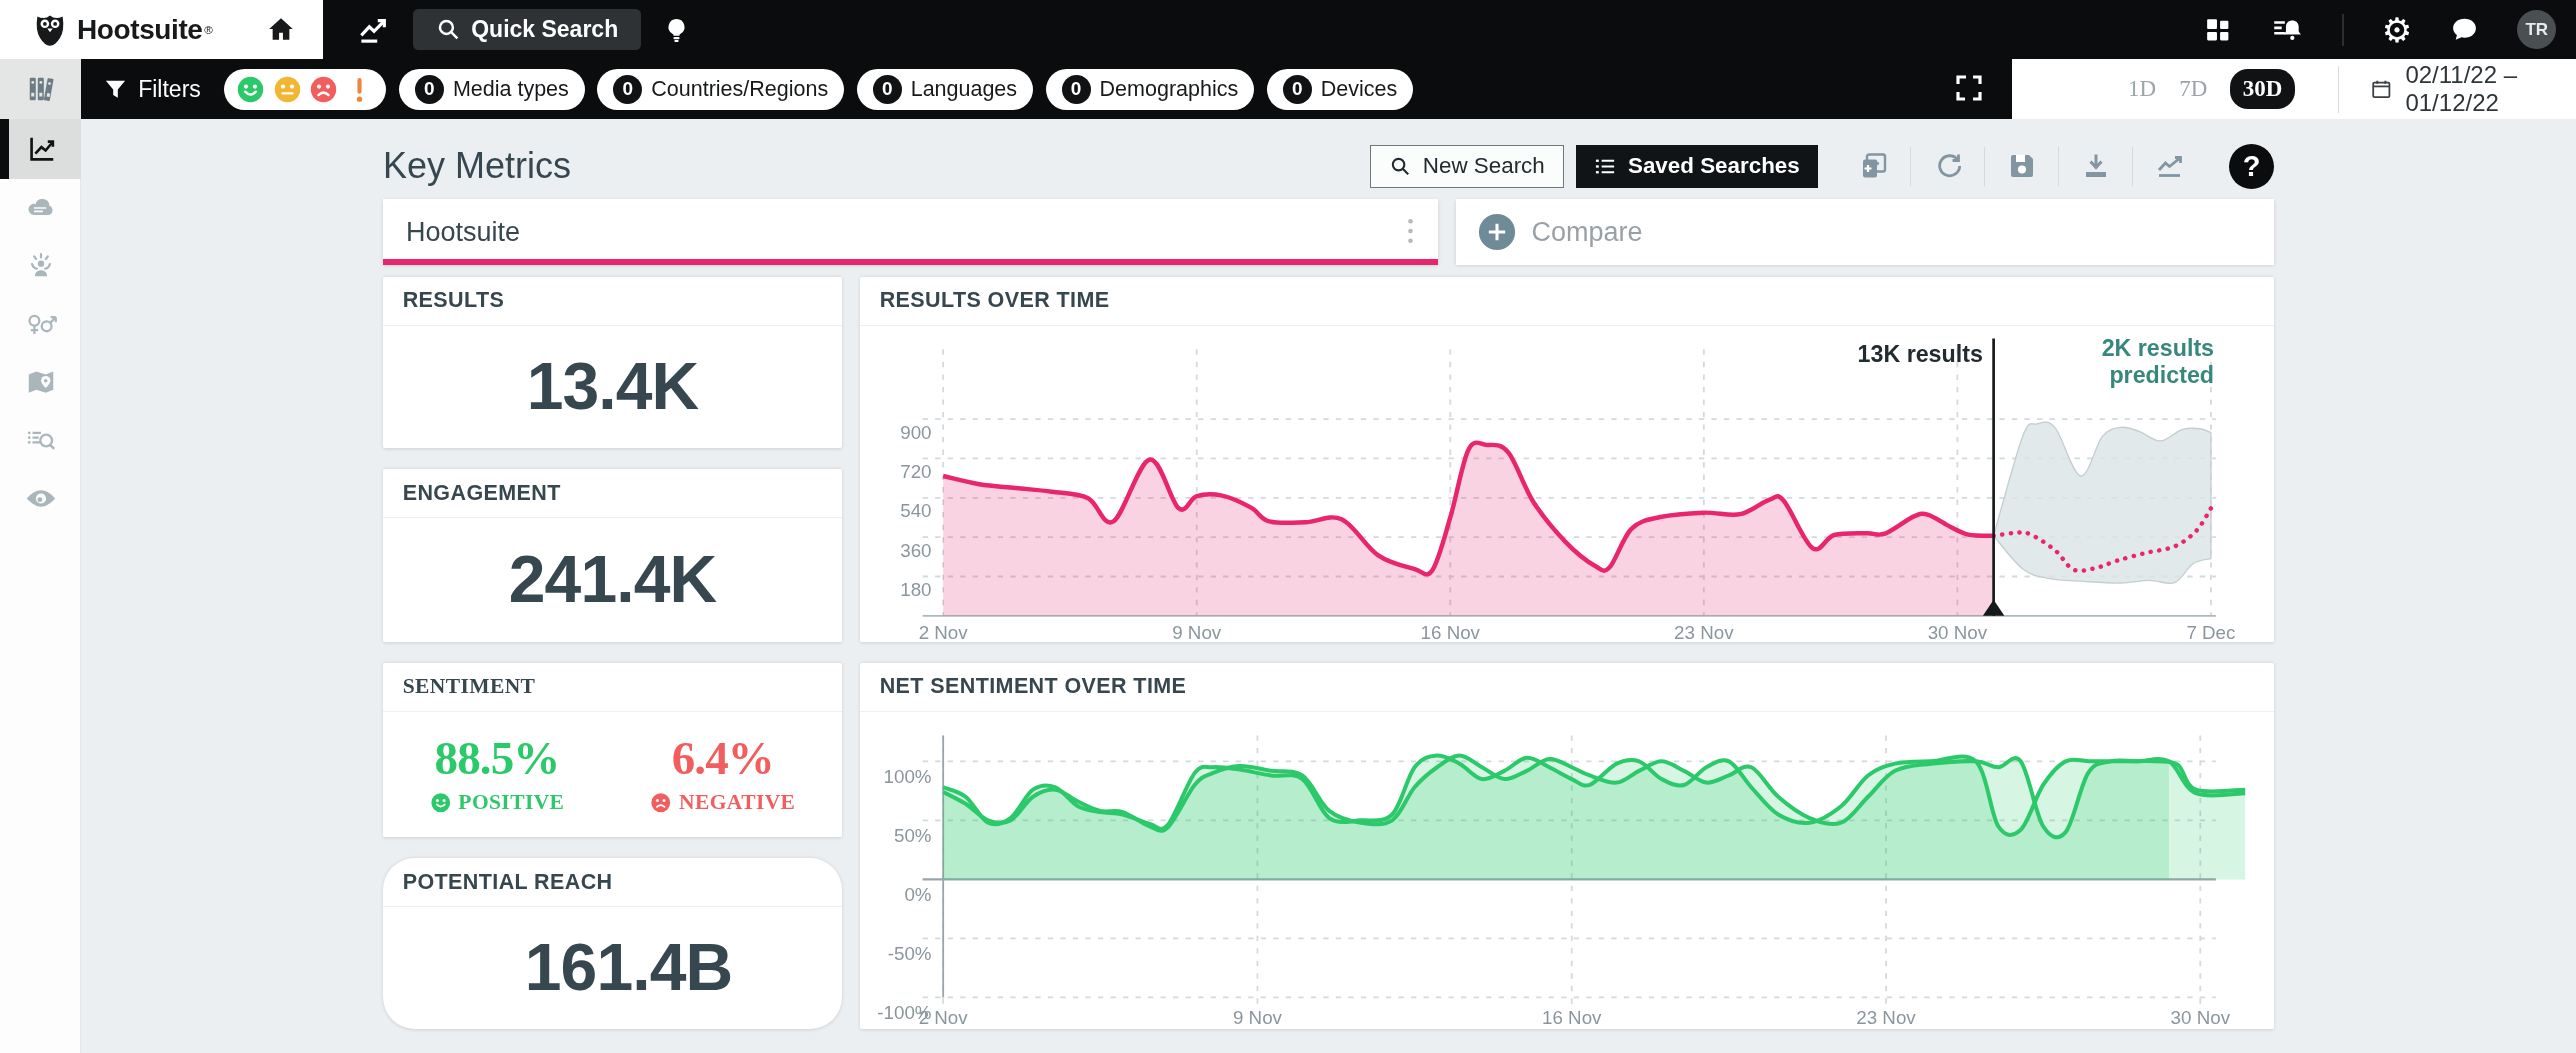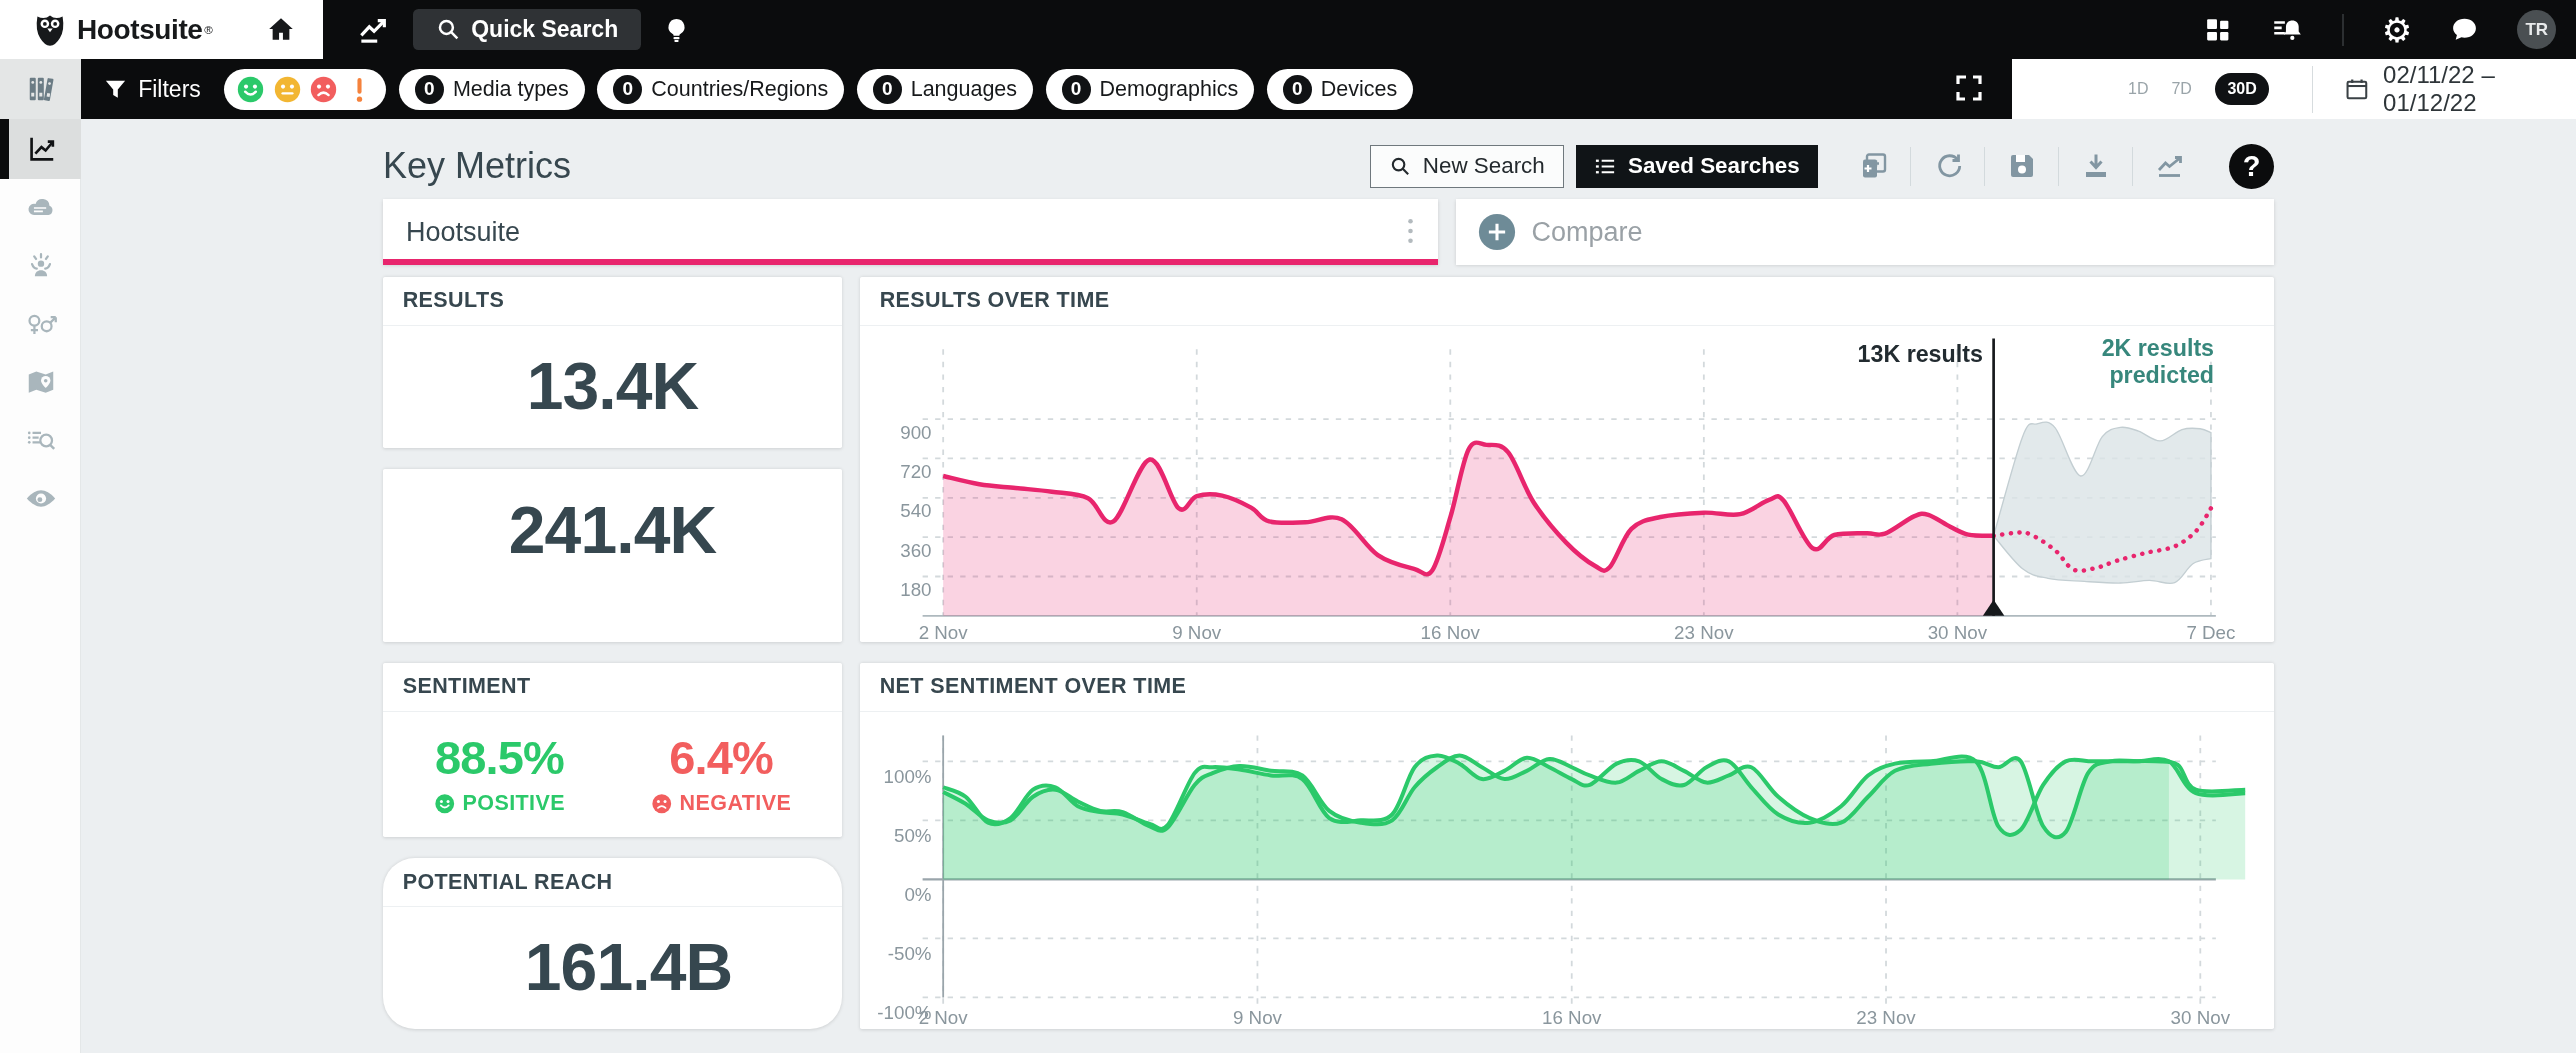--- a/index.html
+++ b/index.html
@@ -30,21 +30,21 @@
   .pill { background:#fff; border-radius:23px; height:41px; display:flex; align-items:center;
     padding:0 16px; margin-right:12.5px; cursor:pointer; }
   .pill .count { width:29px; height:29px; border-radius:50%; background:#101214; color:#fff;
     font-size:19px; font-weight:bold; display:flex; align-items:center; justify-content:center; margin-right:9px; }
   .pill .plabel { font-size:21.5px; color:#17191b; }
   .sentiment-pill { gap:7.2px; padding:0 12.5px; }
   .fb-right { margin-left:auto; display:flex; align-items:center; }
   .fullscreen-btn { margin-right:27px; cursor:pointer; }
   .range-section { background:#fff; height:60px; display:flex; align-items:center; width:564px; padding:0 25px; }
   .ranges { display:flex; align-items:center; gap:23px; margin-left:91px; }
-  .range { font-size:16px; color:#9aa4a9; cursor:pointer; }
+  .range { font-size:23px; color:#9aa4a9; cursor:pointer;font-family:Liberation Serif, serif; }
   .range.active { background:#101214; color:#fff; font-weight:bold; border-radius:18px; padding:7.2px 12.5px; }
   .range-divider { width:0.9px; height:47px; background:#d7dcde; margin:0 32px 0 43px; }
   .date-range { display:flex; align-items:center; gap:14.3px; font-size:24px; color:#2e3539; cursor:pointer; }
 
   
   .sidebar { position:absolute; left:0; top:59px; width:81px; bottom:0; background:#fdfdfd;
     border-right:0.9px solid #e4e7e8; }
   .side-tile { width:81px; height:60px; display:flex; align-items:center; justify-content:center; cursor:pointer; position:relative; }
   .side-tile.tile-gray { background:#e4e6e6; }
   .side-tile.tile-active { background:#dcdede; }
@@ -82,21 +82,21 @@
   .col-left { width:460px; display:flex; flex-direction:column; }
   .col-right { width:1414px; display:flex; flex-direction:column; }
   .card { background:#fff; box-shadow:0 0.9px 3.6px rgba(0,0,0,.13); border-radius:1.8px; }
   .card-head { height:49px; display:flex; align-items:center; padding:0 19.7px;
     border-bottom:1.8px solid #edf0f2; }
   .card-title { font-size:21.5px; font-weight:bold; letter-spacing:0.4px; color:#37474f; }
   .metric-body { display:flex; align-items:center; justify-content:center; }
   .metric-value { font-size:66px; font-weight:bold; color:#36474f; letter-spacing:-0.9px; }
   .card-results { height:171px; }  .card-results .metric-body { height:120px; }
   .card-engagement { height:173px; margin-top:21.5px; } .card-engagement .metric-body { height:122px; }
-  .card-sentiment { height:174px; } .card-sentiment .metric-body { height:123px; gap:86px; }
+  .card-sentiment { height:174px;font-family:Liberation Serif, serif; } .card-sentiment .metric-body { height:123px; gap:86px; }
   .card-reach { height:171px; margin-top:21.5px;border-radius:32px; } .card-reach .metric-body { height:120px;padding-left:32px; }
   .senti-group { text-align:center; }
   .senti-value { font-size:47px; font-weight:bold; letter-spacing:-0.9px; }
   .senti-label { display:flex; align-items:center; justify-content:center; gap:7.2px; margin-top:5.4px;
     font-size:21.5px; font-weight:bold; letter-spacing:0.4px; }
   .chart-card-results { height:365px; }
   .chart-card-net { height:366px; }
   svg.chart { display:block; }
   svg text { font-family:"Liberation Sans", sans-serif; }
 </style>
@@ -429,20 +429,23 @@
       <div class="col-left">
         <div class="card card-results">
           <div class="card-head">
               <span class="card-title">RESULTS</span>
             </div>
           <div class="metric-body">
               <span class="metric-value">13.4K</span>
             </div>
         </div>
         <div class="card card-engagement">
+          <div class="card-head">
+              <span class="card-title">ENGAGEMENT</span>
+            </div>
           <div class="metric-body">
               <span class="metric-value">241.4K</span>
             </div>
         </div>
       </div>
       <div class="col-right">
         <div class="card chart-card-results">
           <div class="card-head">
               <span class="card-title">RESULTS OVER TIME</span>
             </div>

